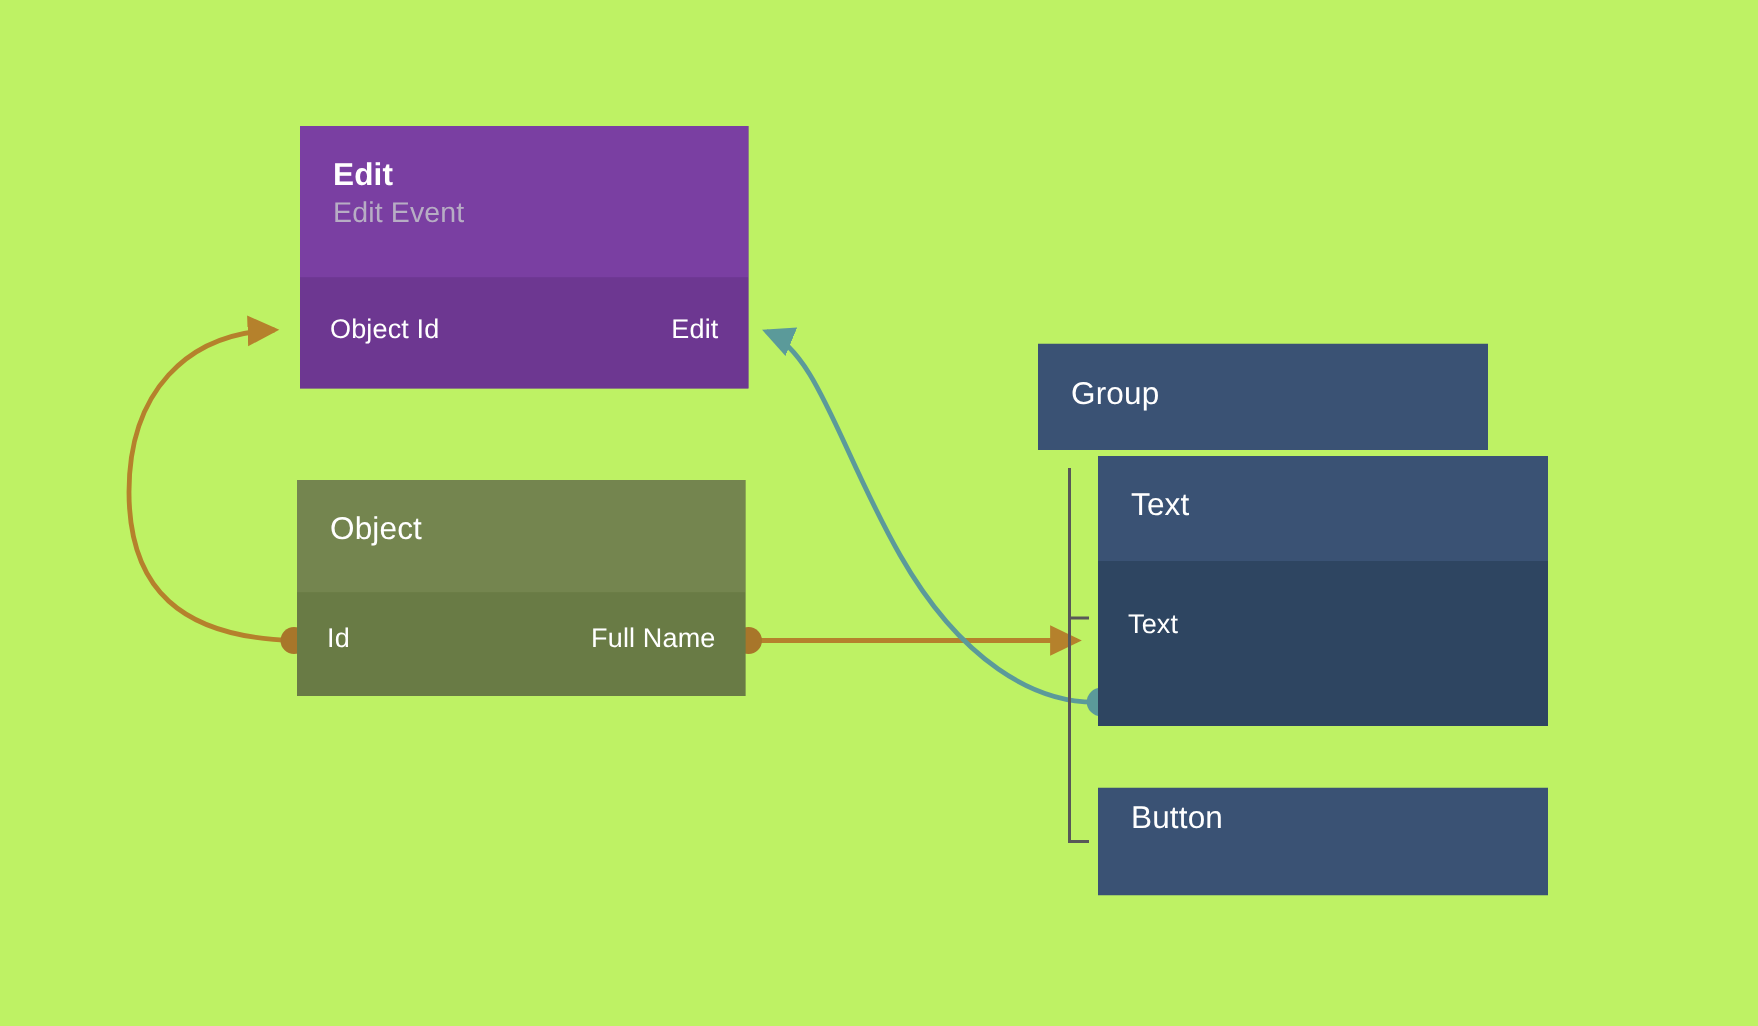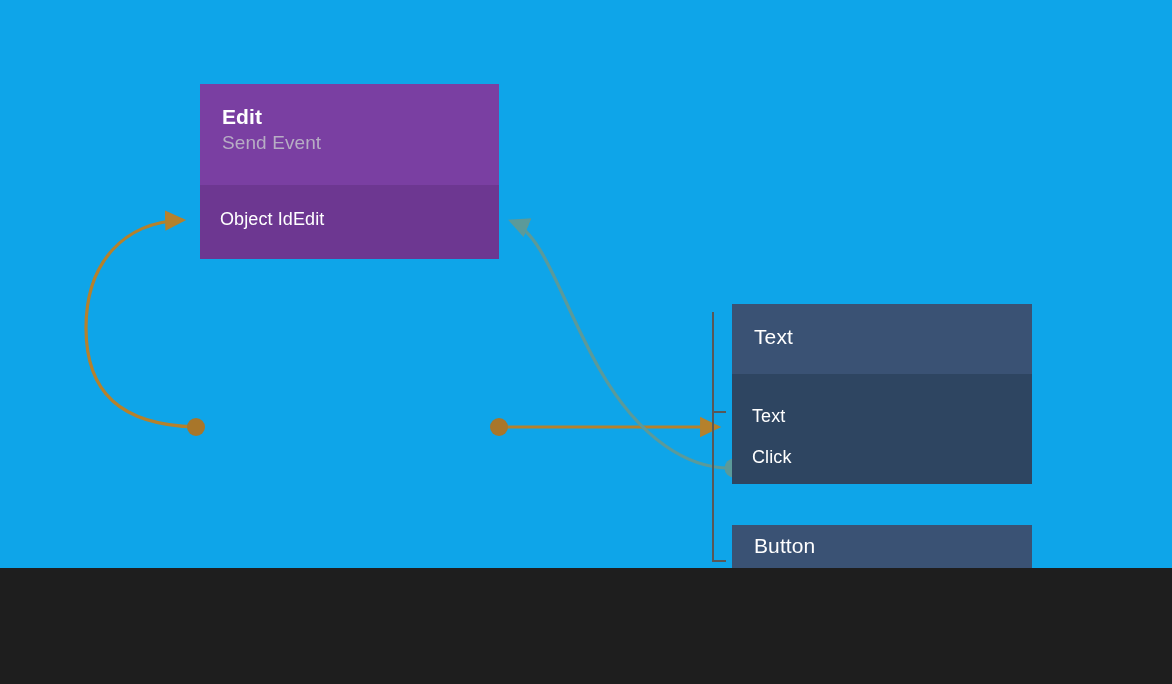--- a/index.html
+++ b/index.html
@@ -7,22 +7,22 @@
     padding: 0;
     background: #1e1e1e;
   }
   body {
     font-family: "Liberation Sans", "DejaVu Sans", sans-serif;
     -webkit-font-smoothing: antialiased;
   }
   #canvas {
     position: relative;
     width: 1172px;
-    height: 568px;
-    background: #0ea5e9;
+    height: 684px;
+    background: #bef264;
     overflow: hidden;
   }
   .edges {
     position: absolute;
     left: 0;
     top: 0;
     width: 1172px;
     height: 684px;
     pointer-events: none;
   }
@@ -50,21 +50,21 @@
     letter-spacing: 0.1px;
   }
   .node-body {
     box-sizing: border-box;
     width: 100%;
     position: relative;
   }
   .port-row {
     position: relative;
     display: flex;
-    justify-content: flex-start;
+    justify-content: space-between;
     align-items: center;
     box-sizing: border-box;
     padding: 0 20px;
     height: 41px;
     font-size: 18px;
     color: #ffffff;
     letter-spacing: 0.1px;
   }
   .port-label-left { text-align: left; }
   .port-label-right { text-align: right; }
@@ -147,43 +147,56 @@
 
   <div>
     <div class="tree-line" style="left:712px; top:312px; width:2px; height:250px;"></div>
     <div class="tree-line" style="left:712px; top:411px; width:14px; height:2px;"></div>
     <div class="tree-line" style="left:712px; top:560px; width:14px; height:2px;"></div>
   </div>
 
   <div class="node" id="node-edit">
     <div class="node-header">
       <div class="node-title bold">Edit</div>
-      <div class="node-subtitle">Send Event</div>
+      <div class="node-subtitle">Edit Event</div>
     </div>
     <div class="node-body">
       <div class="port-row">
         <span class="port-label-left">Object Id</span>
         <span class="port-label-right">Edit</span>
       </div>
     </div>
   </div>
 
-
+  <div class="node" id="node-object">
+    <div class="node-header">
+      <div class="node-title">Object</div>
+    </div>
+    <div class="node-body">
+      <div class="port-row">
+        <span class="port-label-left">Id</span>
+        <span class="port-label-right">Full Name</span>
+      </div>
+    </div>
+  </div>
+
+  <div class="node" id="node-group">
+    <div class="node-header">
+      <div class="node-title">Group</div>
+    </div>
+  </div>
 
   <div class="node" id="node-text">
     <div class="node-header">
       <div class="node-title">Text</div>
     </div>
     <div class="node-body">
       <div class="port-row">
         <span class="port-label-left">Text</span>
       </div>
-      <div class="port-row">
-        <span class="port-label-left">Click</span>
-      </div>
     </div>
   </div>
 
   <div class="node" id="node-button">
     <div class="node-header">
       <div class="node-title">Button</div>
     </div>
   </div>
 
 </div>

